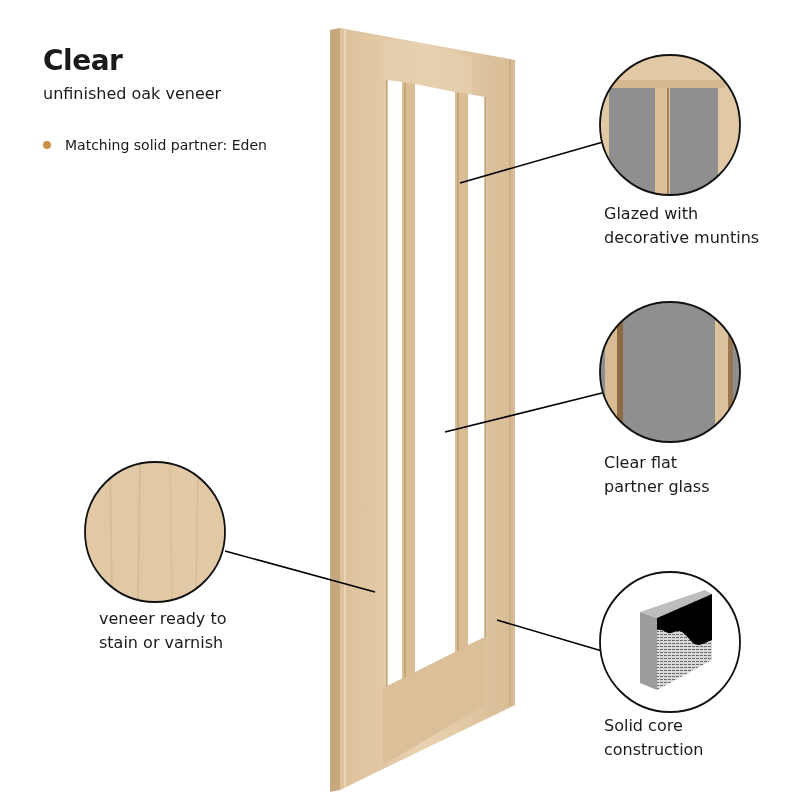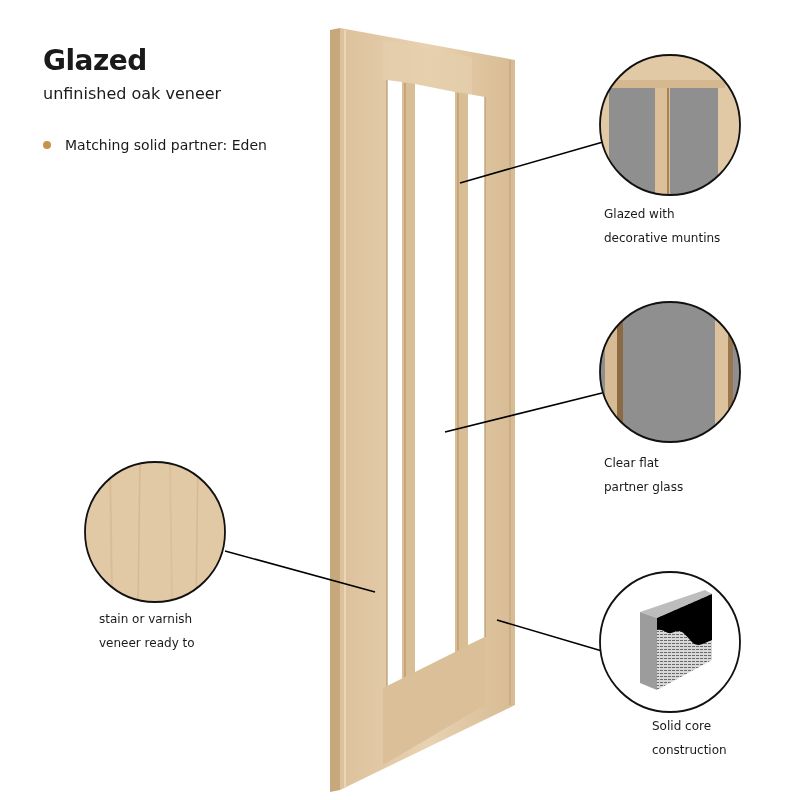--- a/index.html
+++ b/index.html
@@ -3,27 +3,27 @@
 <meta charset="utf-8">
 <style>
   html, body { margin: 0; padding: 0; background: #ffffff; }
   body { width: 800px; height: 800px; position: relative; overflow: hidden;
          font-family: "DejaVu Sans", "Liberation Sans", sans-serif; color: #1a1a1a; }
   .title { position: absolute; left: 43px; top: 44px; font-size: 28px; font-weight: bold; letter-spacing: -0.5px; }
   .subtitle { position: absolute; left: 43px; top: 84px; font-size: 16px; }
   .bullet { position: absolute; left: 43px; top: 133px; font-size: 14px; line-height: 24px; }
   .bullet .dot { position: absolute; left: 0; top: 8px; width: 8px; height: 8px; border-radius: 50%; background: #c9924a; }
   .bullet .text { margin-left: 22px; display: block; width: 260px; }
-  .caption { position: absolute; font-size: 12px; line-height: 24px; }
+  .caption { position: absolute; font-size: 16px; line-height: 24px; }
   svg.scene { position: absolute; left: 0; top: 0; }
 </style>
 </head>
 <body>
 
-<div class="title">Glazed</div>
+<div class="title">Clear</div>
 <div class="subtitle">unfinished oak veneer</div>
 <div class="bullet">
   <span class="dot"></span>
   <span class="text">Matching solid partner: Eden</span>
 </div>
 
 <svg class="scene" width="800" height="800" viewBox="0 0 800 800">
   <defs>
     <linearGradient id="oakG" x1="0" x2="1" y1="0" y2="0">
       <stop offset="0" stop-color="#dcc19b"></stop>
@@ -125,19 +125,19 @@
 
 <div class="caption" style="left:604px; top:202px;">
   <div>Glazed with</div>
   <div>decorative muntins</div>
 </div>
 <div class="caption" style="left:604px; top:451px;">
   <div>Clear flat</div>
   <div>partner glass</div>
 </div>
 <div class="caption" style="left:99px; top:607px;">
+  <div>veneer ready to</div>
   <div>stain or varnish</div>
-  <div>veneer ready to</div>
 </div>
-<div class="caption" style="left:604px; top:714px;margin-left:48px;">
+<div class="caption" style="left:604px; top:714px;">
   <div>Solid core</div>
   <div>construction</div>
 </div>
 
 </body></html>

